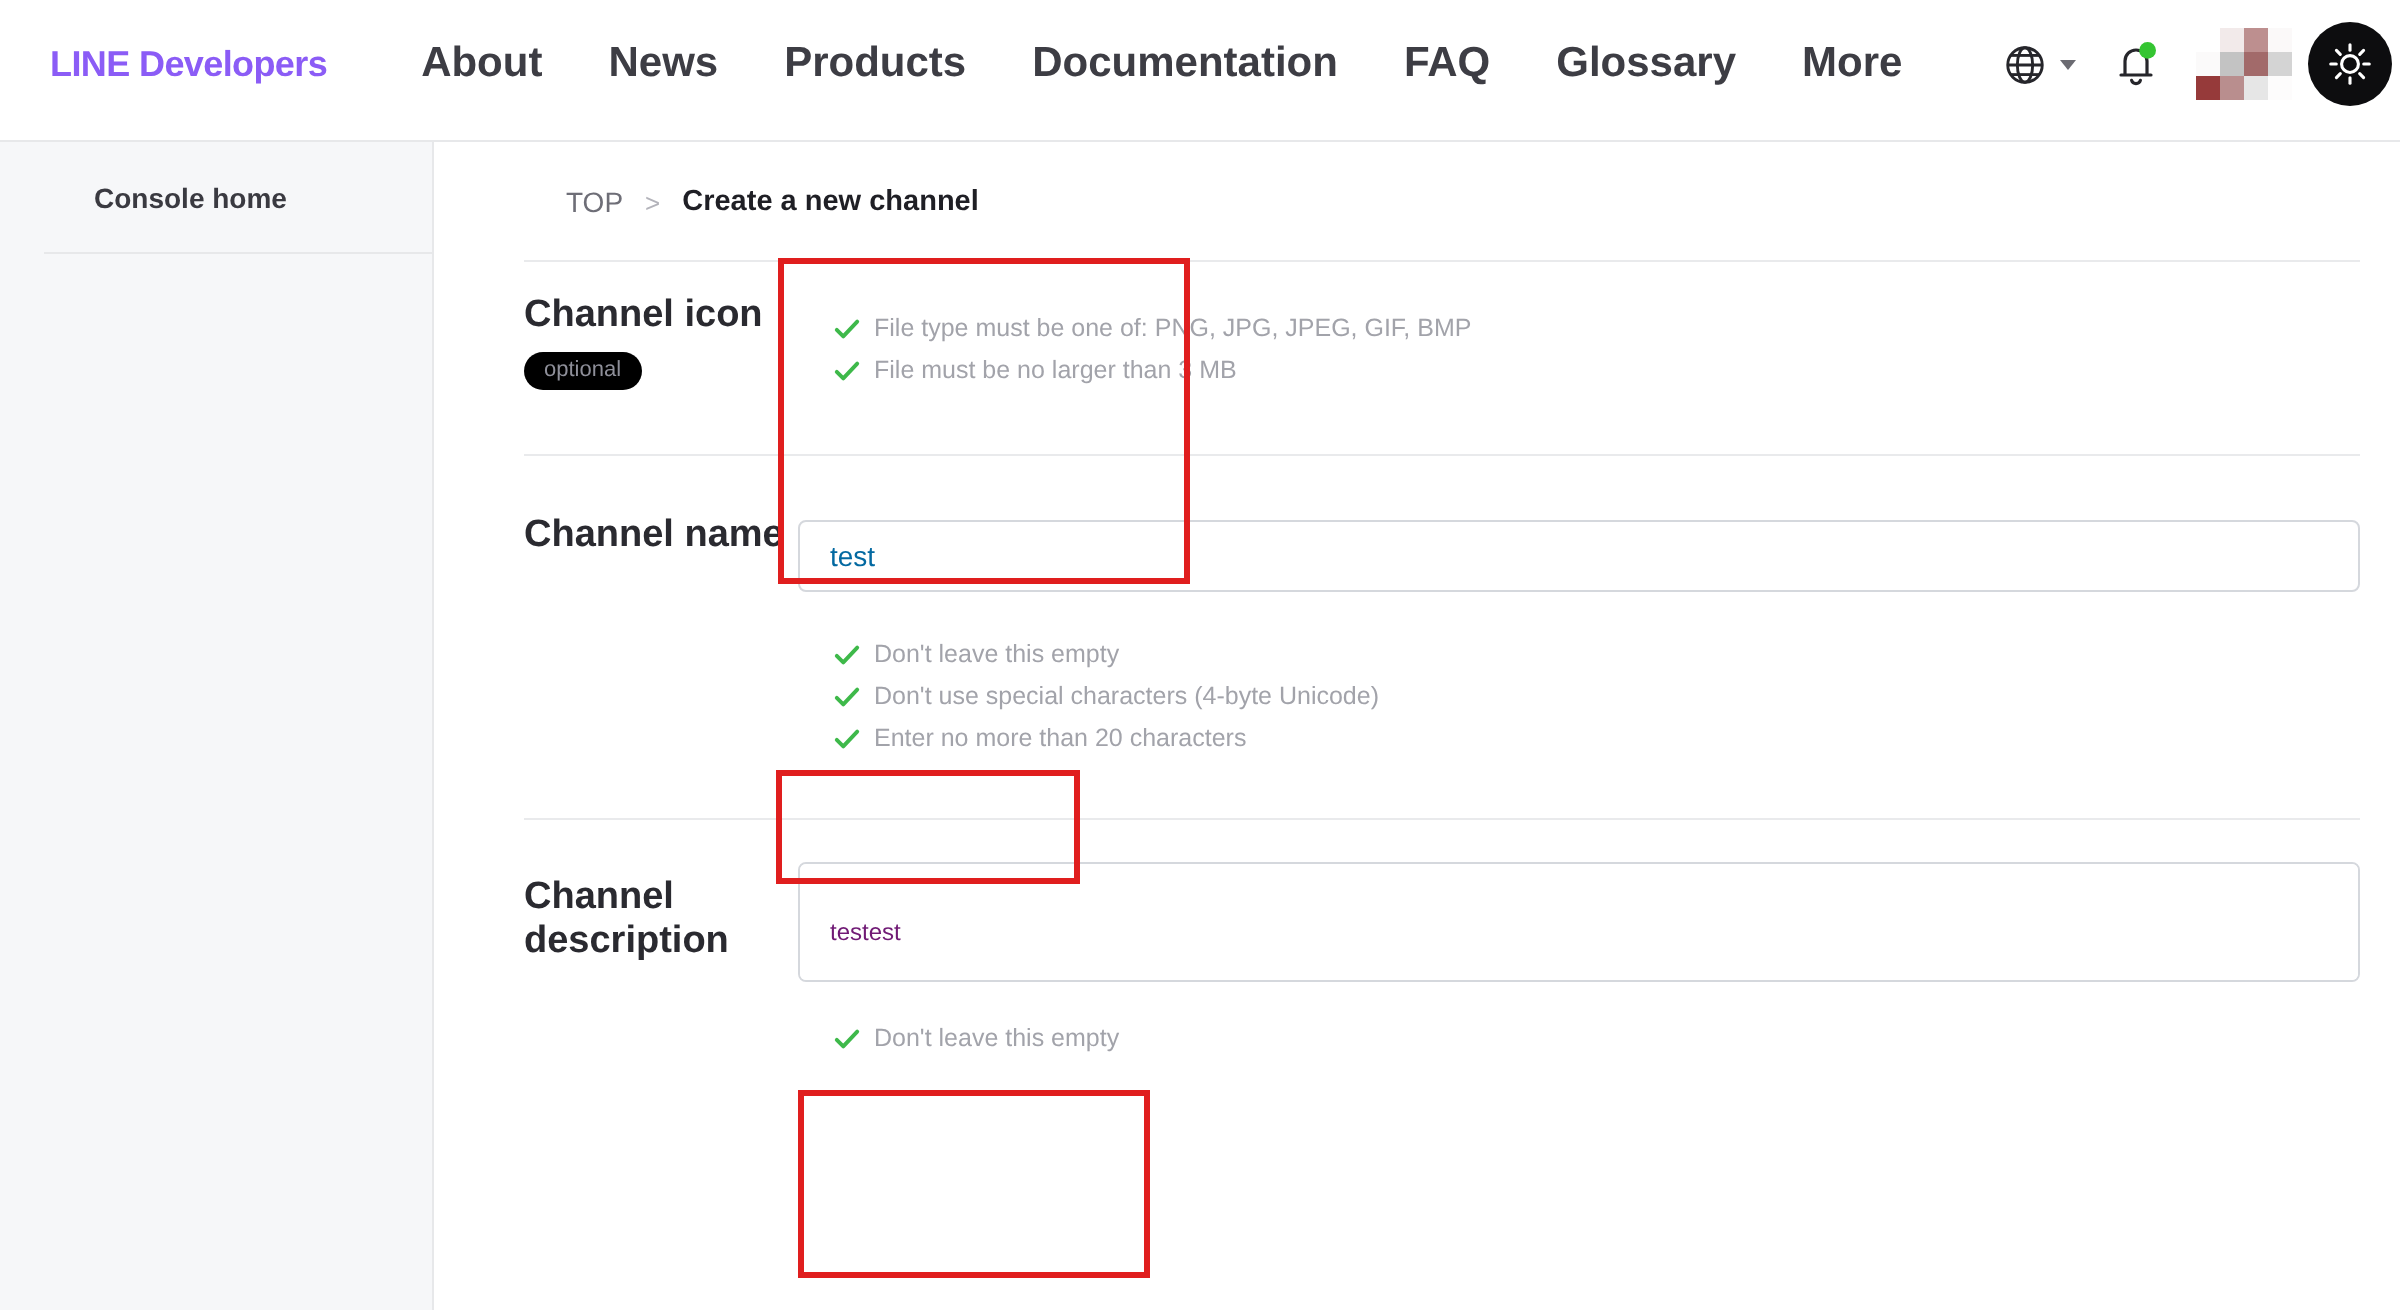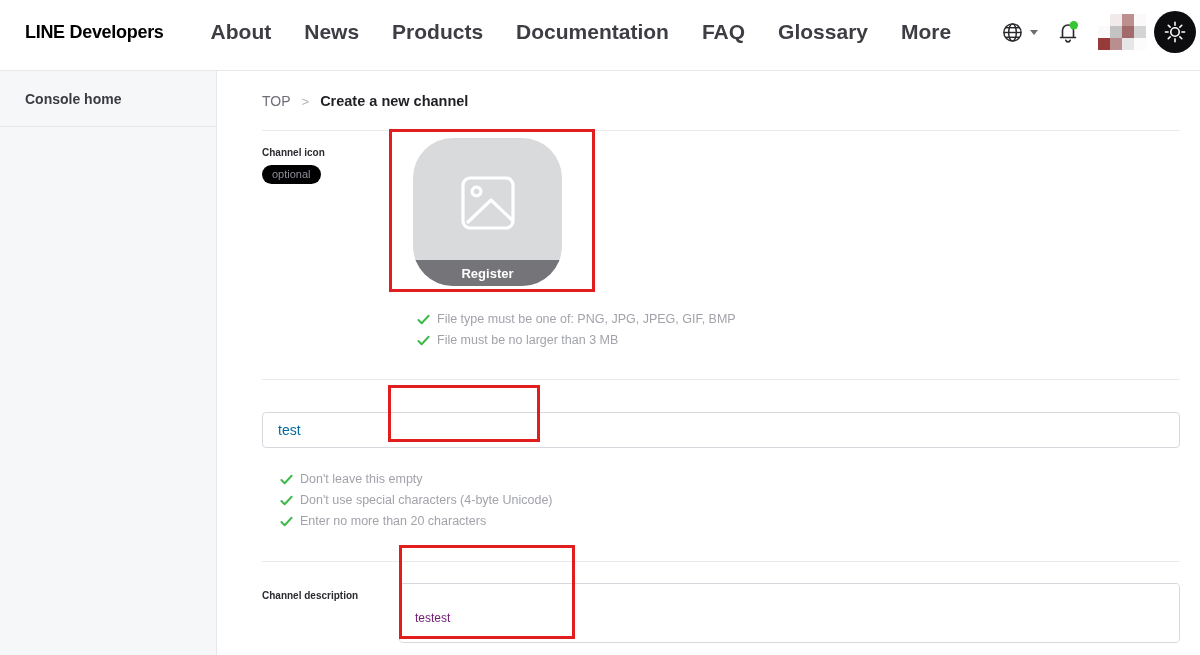--- a/index.html
+++ b/index.html
@@ -3,21 +3,21 @@
 <meta charset="utf-8">
 <style>
   * { margin:0; padding:0; box-sizing:border-box; }
   html,body { width:1200px; height:655px; overflow:hidden; background:#fff;
     font-family:"Liberation Sans","DejaVu Sans",sans-serif; }
 
   
   .header { position:absolute; left:0; top:0; width:1200px; height:71px;
     background:#fff; border-bottom:1px solid #e7e8ea; display:flex; align-items:center;
     padding:0 4px 6px 25px; z-index:5; }
-  .logo { font-size:18px; font-weight:800; color:#000000; letter-spacing:-0.3px; cursor:pointer; }
+  .logo { font-size:18px; font-weight:800; color:#8b5cf6; letter-spacing:-0.3px; cursor:pointer; }
   .nav { display:flex; gap:33px; margin-left:47px; }
   .nav-item { font-size:21px; font-weight:700; color:#3d3d44; cursor:pointer; white-space:nowrap; }
   .header-right { margin-left:auto; display:flex; align-items:center; }
   .icon-btn { display:flex; align-items:center; cursor:pointer; }
   .globe-wrap { margin-right:8px; }
   .caret { width:0; height:0; border-left:4px solid transparent; border-right:4px solid transparent;
     border-top:5px solid #6b6b72; margin-left:6px; }
   .bell-wrap { margin:0 18px 0 10px; position:relative; }
   .avatar { width:48px; height:42px; display:grid; grid-template-columns:repeat(4,12px);
     grid-template-rows:repeat(3,12px); align-content:center; justify-content:center; cursor:pointer; }
@@ -27,38 +27,38 @@
   .avatar div:nth-child(7){background:#a26a6a;} .avatar div:nth-child(8){background:#d4d4d4;}
   .avatar div:nth-child(9){background:#963a3a;} .avatar div:nth-child(10){background:#b98e8e;}
   .avatar div:nth-child(11){background:#e6e6e6;} .avatar div:nth-child(12){background:#fdfcfc;}
   .theme-toggle { width:42px; height:42px; border-radius:50%; background:#0d0d0f;
     display:flex; align-items:center; justify-content:center; margin-left:8px; cursor:pointer; }
 
   
   .sidebar { position:absolute; left:0; top:71px; width:217px; height:584px;
     background:#f6f7f9; border-right:1px solid #e7e8ea; }
   .sidebar-item { height:56px; display:flex; align-items:center; padding-left:25px;
-    font-size:14px; font-weight:700; color:#3a3a41; border-bottom:1px solid #e7e8ea; cursor:pointer; }
+    font-size:14px; font-weight:700; color:#3a3a41; border-bottom:1px solid #e7e8ea; cursor:pointer;margin-left:22px; }
 
   
   .main { position:absolute; left:218px; top:71px; width:982px; height:584px;
     background:#fff; padding:0 20px 0 44px; }
-  .breadcrumb { margin-top:22px; display:flex; align-items:center; gap:11px; height:16px; }
+  .breadcrumb { margin-top:22px; display:flex; align-items:center; gap:11px; height:16px;margin-left:21px; }
   .crumb-root { font-size:14px; color:#6e6e77; cursor:pointer; }
   .crumb-sep { font-size:13px; color:#b3b3ba; }
   .crumb-current { font-size:14.5px; font-weight:700; color:#1f1f25; }
   .divider { border-top:1px solid #e9eaec; height:0; }
   .div1 { margin-top:21px; }
   .div2 { margin-top:32px; }
   .div3 { margin-top:33px; }
 
   .form-row { display:flex; }
   .label-col { width:137px; flex:none; }
   .field-col { flex:1; min-width:0; }
-  .field-label { font-size:10px; font-weight:700; color:#2a2a30; }
+  .field-label { font-size:19px; font-weight:700; color:#2a2a30; }
   .optional-badge { display:inline-block; margin-top:7px; font-size:11px; color:#8e8f99;
     background:#000000; border-radius:10px; padding:3px 10px 4px; }
 
   
   .row-icon .label-col { padding-top:16px; }
   .squircle { width:149px; height:148px; margin:7px 0 0 14px; border-radius:40px;
     background:#d9dadc; position:relative; overflow:hidden; cursor:pointer; }
   .squircle .ph-icon { position:absolute; left:50%; top:44%; transform:translate(-50%,-50%); }
   .register-bar { position:absolute; left:0; right:0; bottom:0; height:26px; background:#747479;
     display:flex; align-items:center; justify-content:center;
@@ -173,56 +173,47 @@
   </div>
 
   <div class="divider div1"></div>
 
   <div class="form-row row-icon">
     <div class="label-col">
       <div class="field-label">Channel icon</div>
       <span class="optional-badge">optional</span>
     </div>
     <div class="field-col">
-      <div class="squircle">
-        <span class="ph-icon">
-          <svg width="56" height="56" viewBox="0 0 56 56" fill="none" stroke="#ffffff" stroke-width="3.2" stroke-linecap="round" stroke-linejoin="round">
-            <rect x="3" y="3" width="50" height="50" rx="7"></rect>
-            <circle cx="16.5" cy="16.5" r="4.4"></circle>
-            <path d="M8 47 L31 25 L52 45"></path>
-          </svg>
-        </span>
-        <div class="register-bar">
-          <span>Register</span>
+      <div class="hints hints-icon">
+        <div class="hint">
+          <span>
+            <svg width="13" height="13" viewBox="0 0 14 14" fill="none" stroke="#3eb94a" stroke-width="2.1" stroke-linecap="round" stroke-linejoin="round">
+                <path d="M1.5 7.5 L5 11 L12.5 3"></path>
+              </svg>
+          </span>
+          <span class="hint-text">File type must be one of: PNG, JPG, JPEG, GIF, BMP</span>
+        </div>
+        <div class="hint">
+          <span>
+            <svg width="13" height="13" viewBox="0 0 14 14" fill="none" stroke="#3eb94a" stroke-width="2.1" stroke-linecap="round" stroke-linejoin="round">
+                <path d="M1.5 7.5 L5 11 L12.5 3"></path>
+              </svg>
+          </span>
+          <span class="hint-text">File must be no larger than 3 MB</span>
         </div>
       </div>
-      <div class="hints hints-icon">
-        <div class="hint">
-          <span>
-            <svg width="13" height="13" viewBox="0 0 14 14" fill="none" stroke="#3eb94a" stroke-width="2.1" stroke-linecap="round" stroke-linejoin="round">
-                <path d="M1.5 7.5 L5 11 L12.5 3"></path>
-              </svg>
-          </span>
-          <span class="hint-text">File type must be one of: PNG, JPG, JPEG, GIF, BMP</span>
-        </div>
-        <div class="hint">
-          <span>
-            <svg width="13" height="13" viewBox="0 0 14 14" fill="none" stroke="#3eb94a" stroke-width="2.1" stroke-linecap="round" stroke-linejoin="round">
-                <path d="M1.5 7.5 L5 11 L12.5 3"></path>
-              </svg>
-          </span>
-          <span class="hint-text">File must be no larger than 3 MB</span>
-        </div>
-      </div>
     </div>
   </div>
 
   <div class="divider div2"></div>
 
   <div class="form-row row-name">
+    <div class="label-col">
+      <div class="field-label">Channel name</div>
+    </div>
     <div class="field-col">
       <input class="text-input" type="text" value="test" style="">
       <div class="hints hints-name">
         <div class="hint">
           <span>
             <svg width="13" height="13" viewBox="0 0 14 14" fill="none" stroke="#3eb94a" stroke-width="2.1" stroke-linecap="round" stroke-linejoin="round">
                 <path d="M1.5 7.5 L5 11 L12.5 3"></path>
               </svg>
           </span>
           <span class="hint-text">Don't leave this empty</span>

